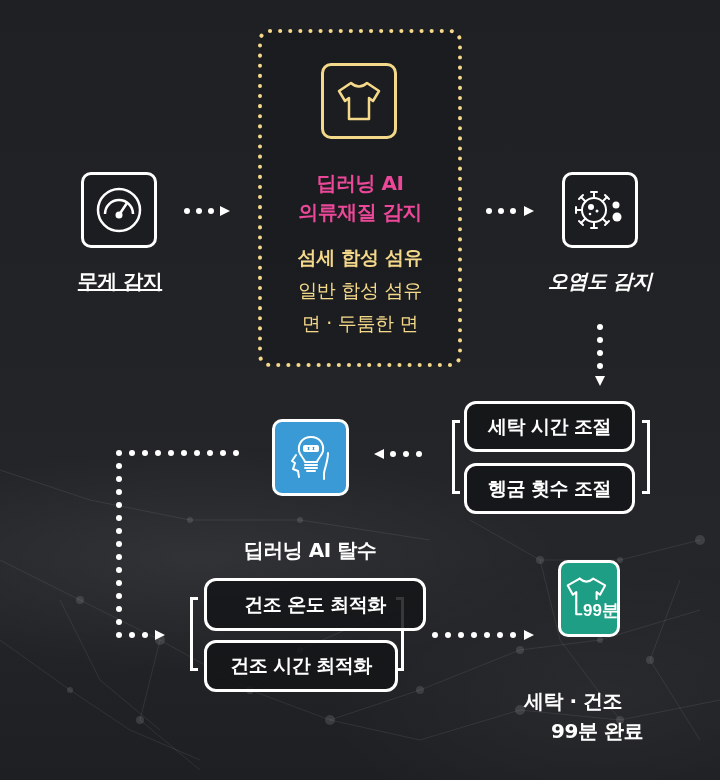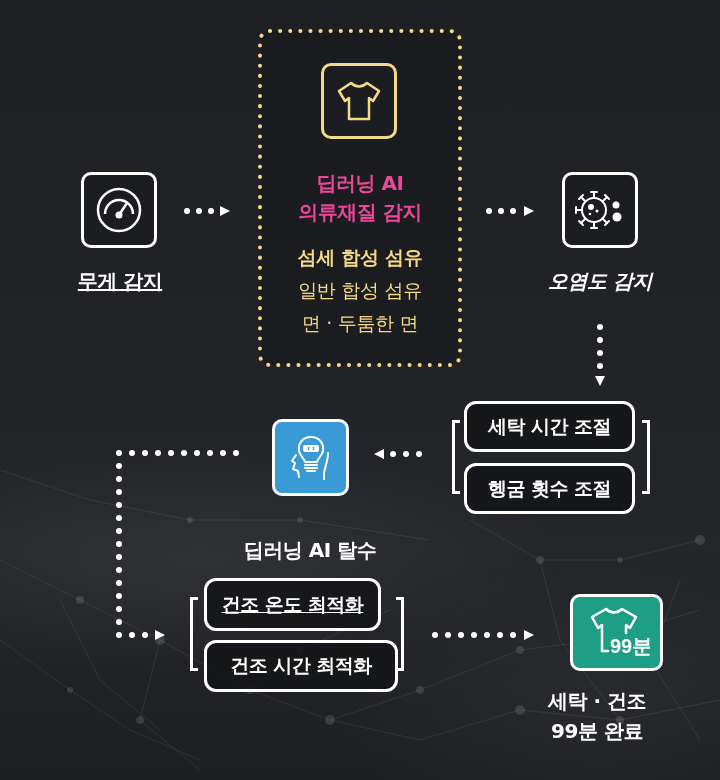--- a/index.html
+++ b/index.html
@@ -240,37 +240,37 @@
 
   <span class="dot" style="left:129px;top:632px;"></span>
   <span class="dot" style="left:142px;top:632px;"></span>
   <svg class="abs" style="left:155px;top:630px;" width="10" height="10" viewBox="0 0 10 10">
       <polygon points="0,0 10,5 0,10" fill="#fff"></polygon>
     </svg>
 </div>
 
 <div class="bracket left" style="left:190px;top:597px;height:74px;"></div>
 <div class="bracket right" style="left:396px;top:597px;height:74px;"></div>
-<div class="pill" style="left:204px;top:578px;width:177px;height:53px;text-decoration:underline;">건조 온도 최적화</div>
+<div class="pill" style="left:204px;top:578px;width:222px;height:53px;">건조 온도 최적화</div>
 <div class="pill" style="left:204px;top:640px;width:194px;height:52px;">건조 시간 최적화</div>
 
 <div class="abs" style="left:432px;top:630px;width:104px;height:10px;">
   <span class="dot" style="left:0;top:2px;"></span>
   <span class="dot" style="left:13px;top:2px;"></span>
   <span class="dot" style="left:26px;top:2px;"></span>
   <span class="dot" style="left:39px;top:2px;"></span>
   <span class="dot" style="left:52px;top:2px;"></span>
   <span class="dot" style="left:65px;top:2px;"></span>
   <span class="dot" style="left:78px;top:2px;"></span>
   <svg class="abs" style="left:92px;top:0;" width="10" height="10" viewBox="0 0 10 10">
       <polygon points="0,0 10,5 0,10" fill="#fff"></polygon>
     </svg>
 </div>
 
-<div class="icon-box green" style="left:558px;top:594px;width:93px;height:77px;margin-left:12px;">
+<div class="icon-box green" style="left:558px;top:560px;width:62px;height:77px;">
   <svg width="66" height="60" viewBox="0 0 66 60">
     <path d="M22 6 L8 14 L14 25 L18 22 L18 48 L24 48" fill="none" stroke="#fff" stroke-width="2.5" stroke-linejoin="round" stroke-linecap="round"></path>
     <path d="M22 6 Q30 13 38 6 L52 14 L46 25 L42 22 L42 30" fill="none" stroke="#fff" stroke-width="2.5" stroke-linejoin="round" stroke-linecap="round"></path>
     <text x="26" y="50" fill="#fff" font-family="Liberation Sans, sans-serif" font-weight="bold" font-size="20">99분</text>
   </svg>
 </div>
-<div class="label" style="left:520px;top:686px;width:154px;">세탁 · 건조</div>
+<div class="label" style="left:496px;top:686px;width:154px;">세탁 · 건조</div>
 <div class="label" style="left:520px;top:716px;width:154px;">99분 완료</div>
 
 </body></html>

